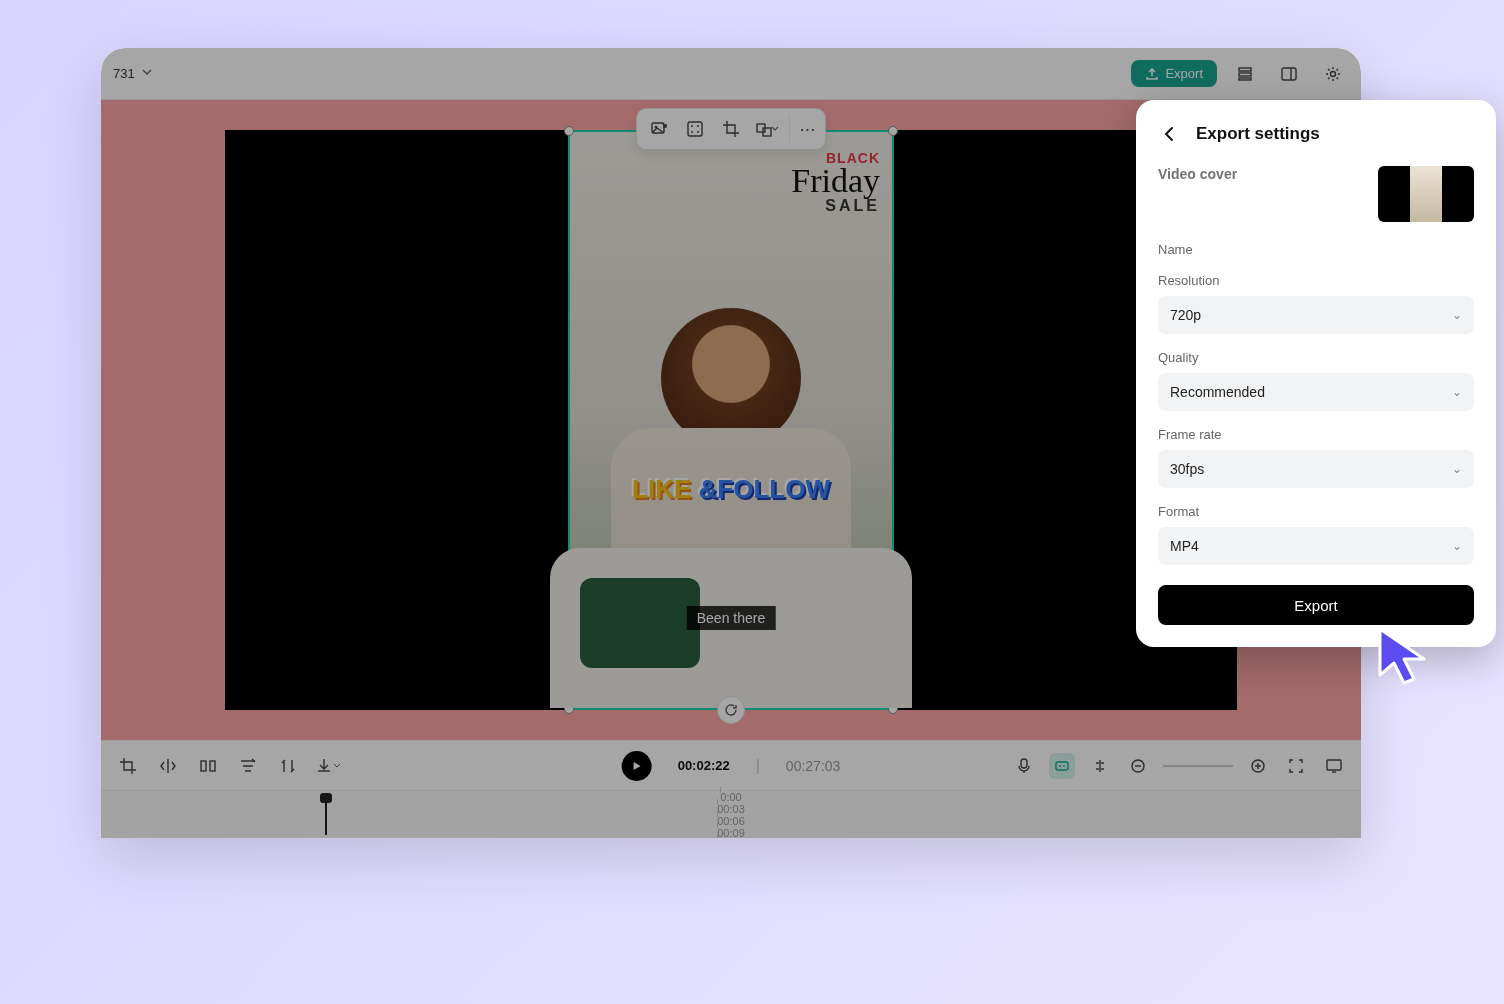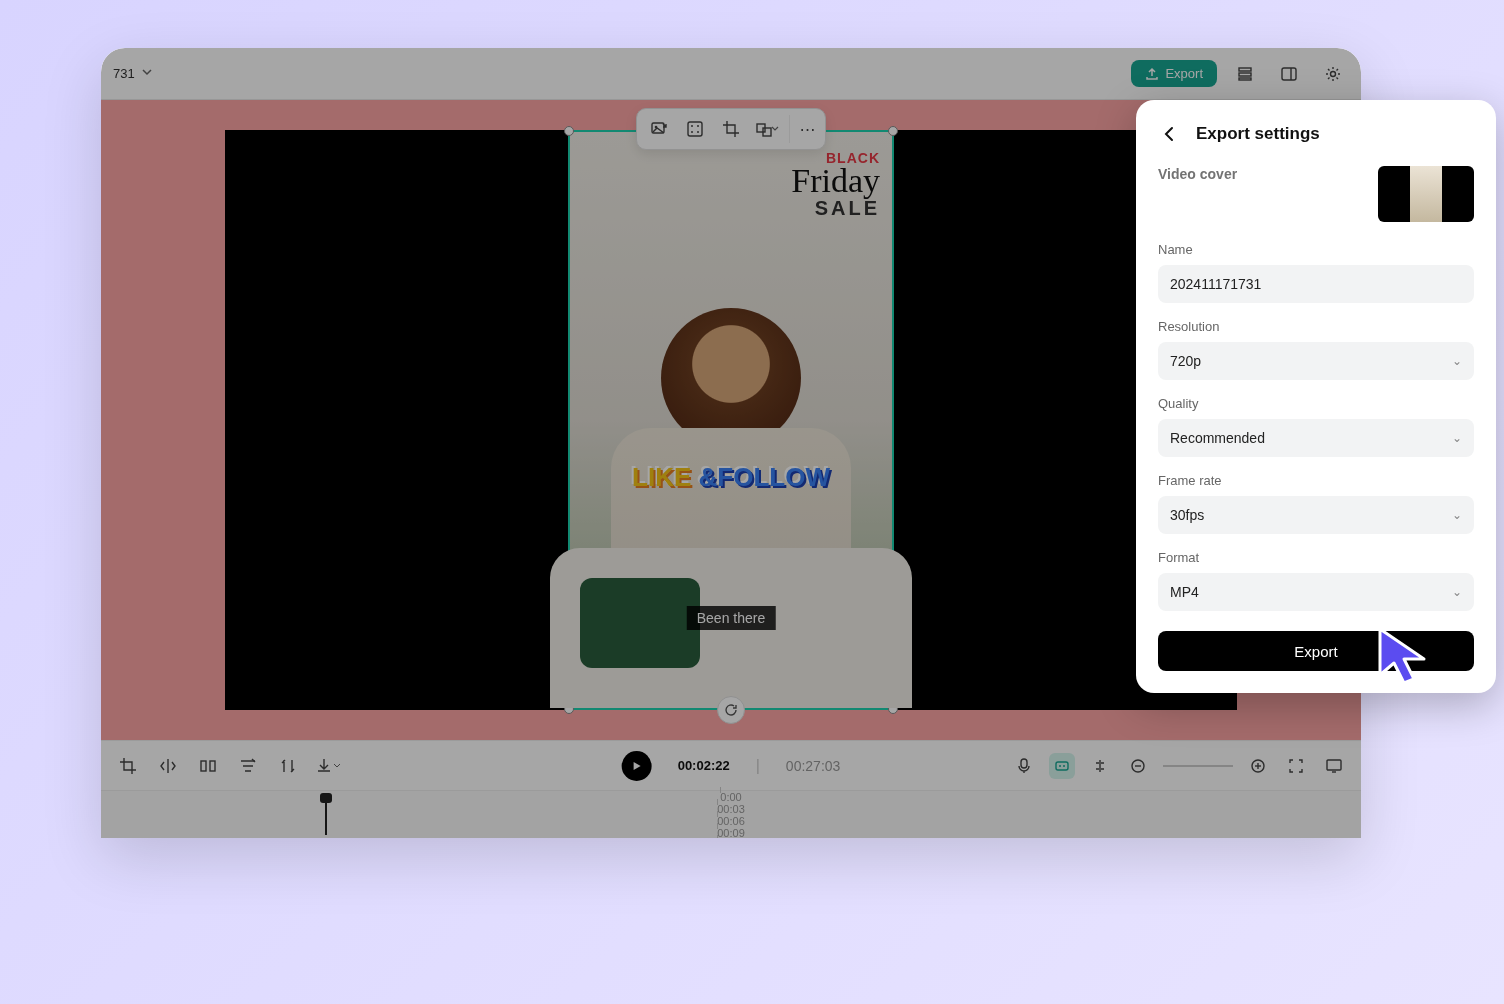--- a/index.html
+++ b/index.html
@@ -23,28 +23,28 @@
 .handle { width: 10px; height: 10px; background: #fff; border: 1px solid #888; border-radius: 50%; position: absolute; }
 .handle.tl { top: -6px; left: -6px; }
 .handle.tr { top: -6px; right: -6px; }
 .handle.bl { bottom: -6px; left: -6px; }
 .handle.br { bottom: -6px; right: -6px; }
 .handle.mt { top: -6px; left: 50%; margin-left: -5px; }
 .handle.mb { bottom: -6px; left: 50%; margin-left: -5px; }
 .vf-header { position: absolute; top: 18px; right: 12px; text-align: right; }
 .vf-black { font-size: 14px; font-weight: 900; color: #e63946; letter-spacing: 1px; }
 .vf-friday { font-family: cursive; font-size: 34px; color: #111; line-height: 0.9; font-weight: 400; }
-.vf-sale { font-size: 20px; color: #333; font-weight: 800; letter-spacing: 3px; }
+.vf-sale { font-size: 16px; color: #333; font-weight: 800; letter-spacing: 3px; }
 .vf-circle { width: 50px; height: 50px; border-radius: 50%; background: #f5d03e; position: absolute; top: 52px; right: 8px; z-index: -1; }
 .vf-person { position: absolute; top: 110px; left: 0; right: 0; bottom: 0; display: flex; flex-direction: column; align-items: center; justify-content: flex-end; }
 .vf-head { width: 140px; height: 140px; border-radius: 50%; background: radial-gradient(circle at 50% 40%, #d8a87a 35%, #6b3d20 36%, #5a2f18 70%); margin-bottom: -20px; }
 .vf-body { width: 240px; height: 280px; background: linear-gradient(180deg, #ece5d8, #d8d0c2); border-radius: 40px 40px 0 0; }
 .vf-couch { position: absolute; bottom: 0; left: -20px; right: -20px; height: 160px; background: #f2efe8; border-radius: 30px 30px 0 0; }
 .vf-cushion { position: absolute; bottom: 40px; left: 10px; width: 120px; height: 90px; background: #2a5d3c; border-radius: 12px; }
-.lf-text { position: absolute; top: 330px; left: 0; right: 0; text-align: center; font-size: 26px; font-weight: 900; }
+.lf-text { position: absolute; top: 342px; left: 0; right: 0; text-align: center; font-size: 26px; font-weight: 900; }
 .lf-like { color: #f5c518; text-shadow: 2px 2px 0 #e67e22, -2px -2px 0 #fff; }
 .lf-follow { color: #3b82f6; text-shadow: 2px 2px 0 #1e40af, -2px -2px 0 #fff; }
 .vf-caption { position: absolute; bottom: 78px; left: 50%; transform: translateX(-50%); background: rgba(0,0,0,0.8); color: #fff; padding: 4px 10px; font-size: 14px; }
 .float-tools { position: absolute; top: 60px; left: 50%; transform: translateX(-50%); background: #fff; border: 1px solid #e0e0e0; border-radius: 10px; padding: 6px 8px; display: flex; gap: 8px; box-shadow: 0 4px 12px rgba(0,0,0,0.1); z-index: 3; }
 .ft-btn { width: 28px; height: 28px; display: flex; align-items: center; justify-content: center; cursor: pointer; color: #444; font-size: 16px; }
 .reload-below { position: absolute; bottom: -16px; left: 50%; transform: translateX(-50%); width: 28px; height: 28px; background: #fff; border-radius: 50%; display: flex; align-items: center; justify-content: center; border: 1px solid #ddd; }
 
 .bottom-bar { height: 50px; display: flex; align-items: center; padding: 0 14px; gap: 14px; border-top: 1px solid #eee; }
 .bb-icon { width: 26px; height: 26px; display: flex; align-items: center; justify-content: center; cursor: pointer; color: #444; }
 .bb-center { position: absolute; left: 50%; transform: translateX(-50%); display: flex; align-items: center; gap: 26px; }
@@ -312,21 +312,20 @@
 
   <div class="ep-cover-row">
     <span class="ep-cover-label">Video cover</span>
     <div class="ep-thumb">
       <div class="ep-thumb-inner"></div>
     </div>
   </div>
 
   <div class="ep-field">
     <span class="ep-label">Name</span>
-    <input class="ep-input" value="202411171731" style="">
   </div>
 
   <div class="ep-field">
     <span class="ep-label">Resolution</span>
     <div class="ep-select">
       <span>720p</span>
       <span class="chev">⌄</span>
     </div>
   </div>
 

